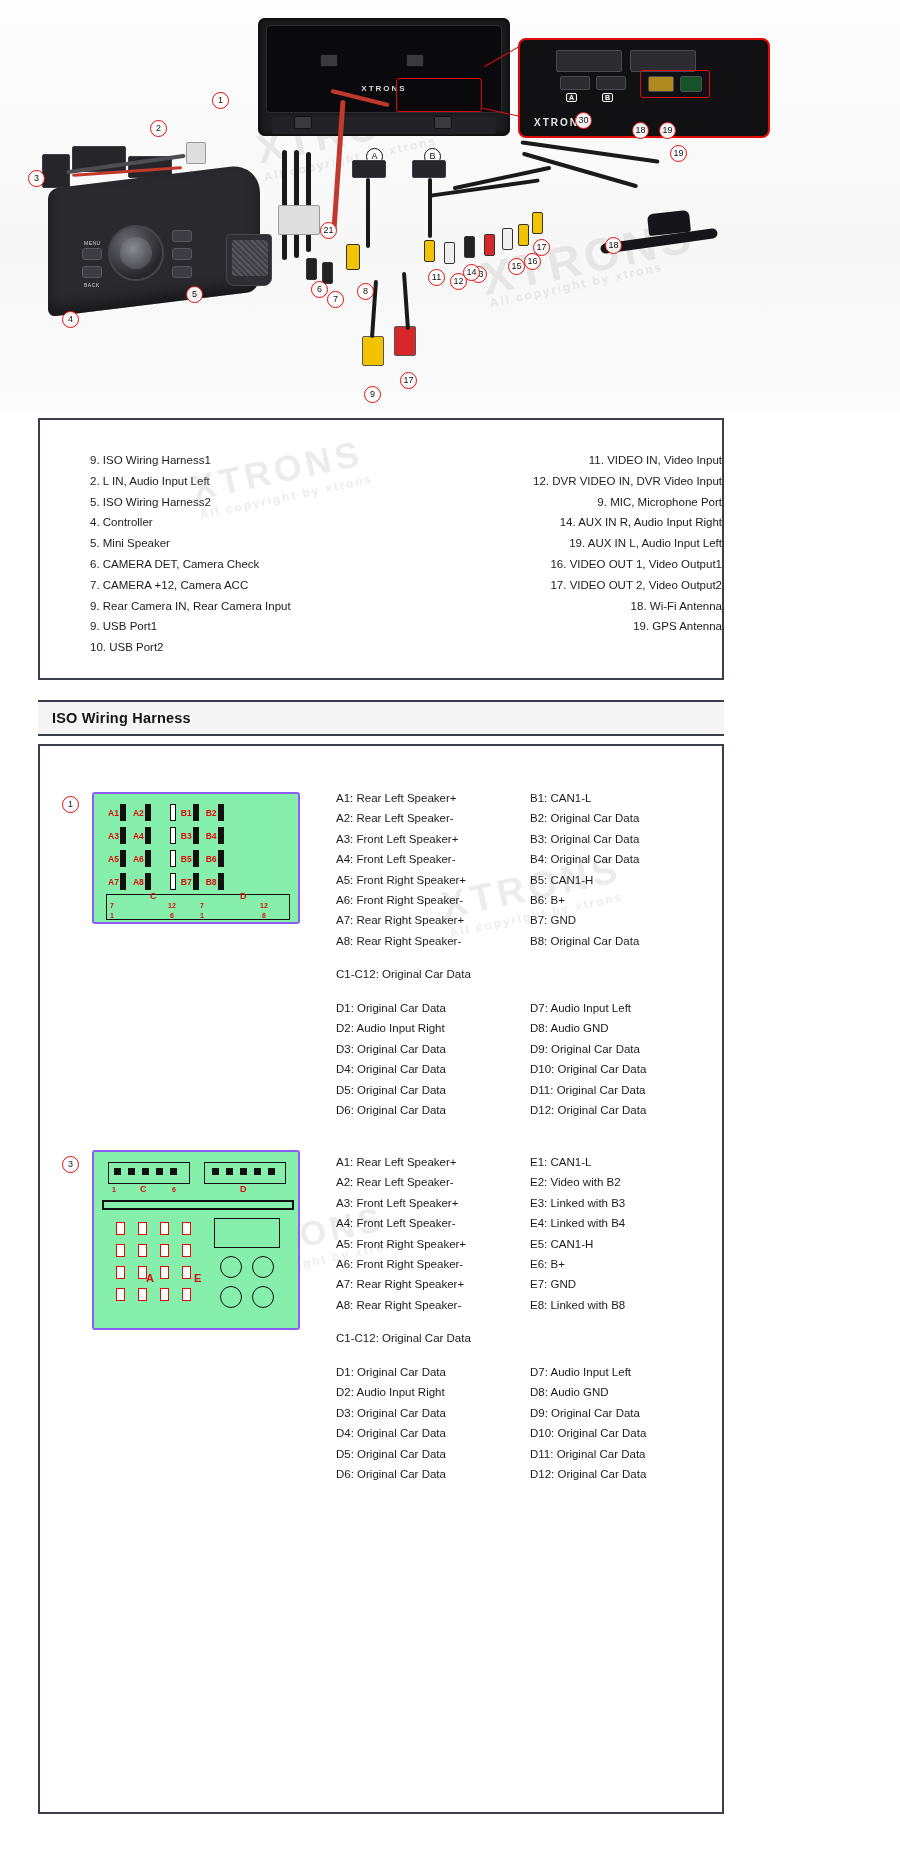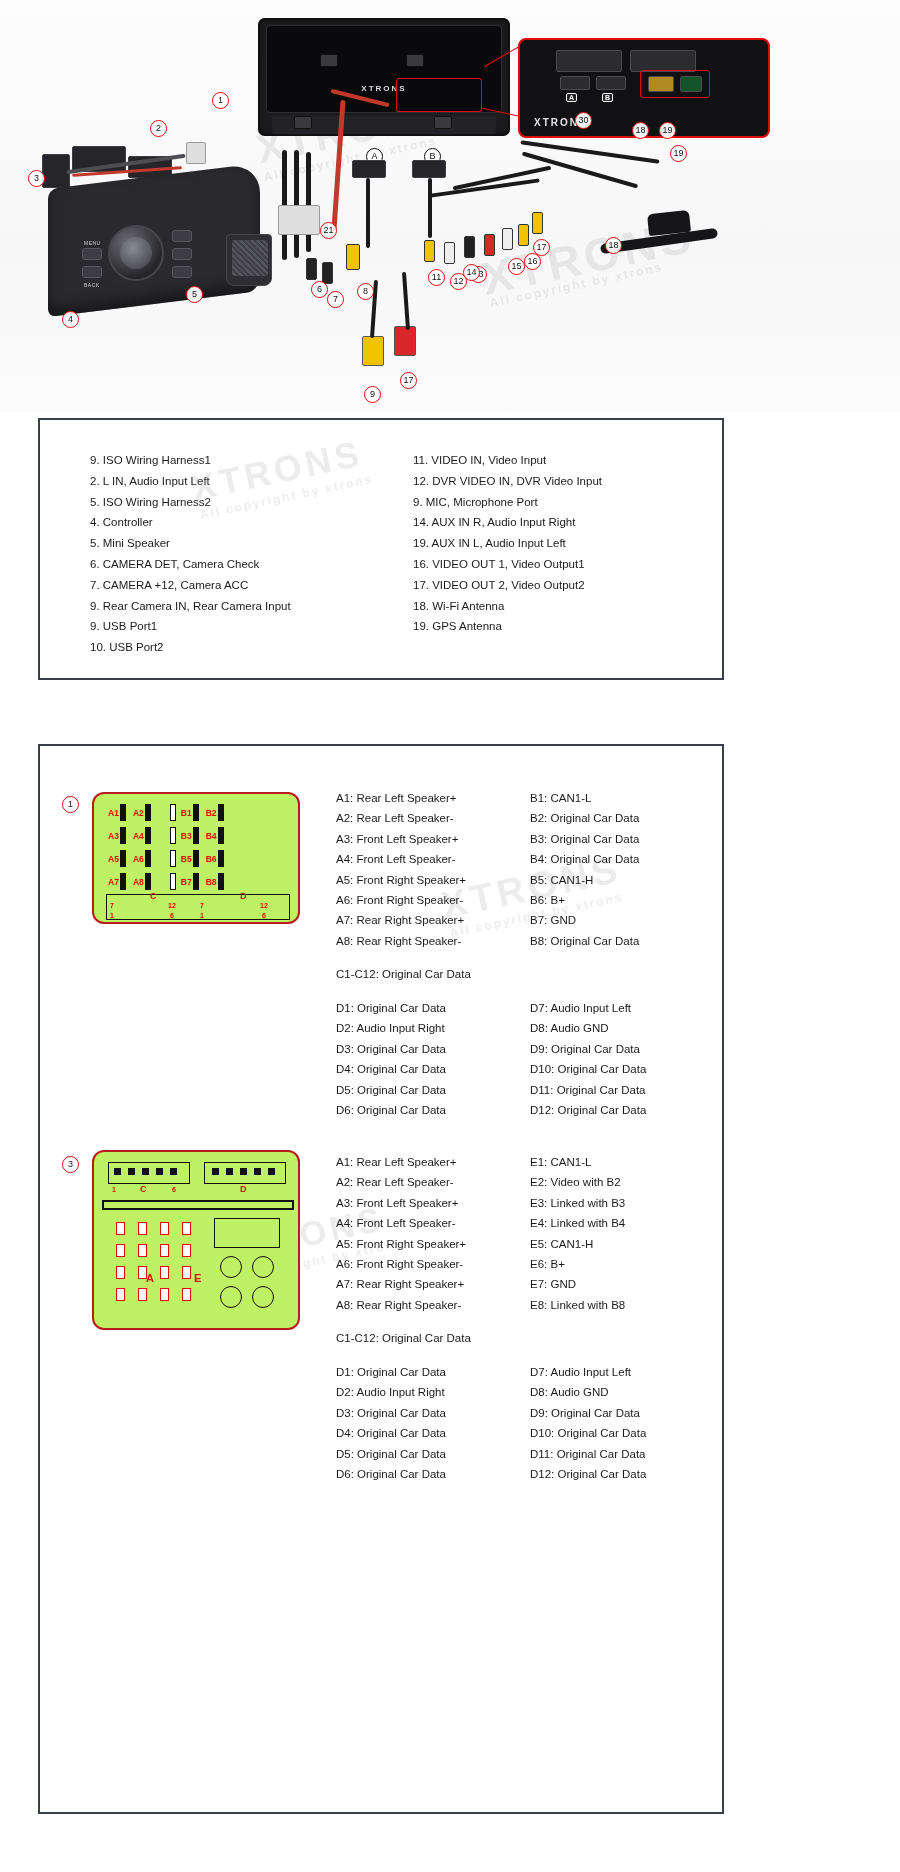--- a/index.html
+++ b/index.html
@@ -178,21 +178,21 @@
     background: #ffffff;
   }
   .legend-panel {
     left: 38px; top: 418px; width: 686px; height: 262px;
   }
   .legend-cols {
     display: flex;
     padding: 30px 0 0 0;
   }
   .legend-col { width: 50%; padding-left: 50px; }
-  .legend-col.right { padding-left: 32px; }
+  .legend-col.right { padding-left: 32px; text-align: right; }
   .legend-item {
     font-size: 11.5px;
     color: #1b1b1b;
     line-height: 20.8px;
     white-space: nowrap;
   }
 
   
   .section-title {
     position:absolute;
@@ -209,23 +209,23 @@
   
   .harness-panel {
     left: 38px; top: 744px; width: 686px; height: 1070px;
   }
 
   .harness-block { position: absolute; }
 
   
   .conn-draw {
     position:absolute;
-    border:2px solid #b91c1c;
-    background:#bef264;
-    border-radius:12px;
+    border:2px solid #8b5cf6;
+    background:#86efac;
+    border-radius:3px;
   }
   .pin-row { position:absolute; display:flex; align-items:center; }
   .pin-lab {
     color:#e10a0a; font-size:8.5px; font-weight:bold;
     font-family:"Liberation Sans", sans-serif; margin-right:1px;
   }
   .pin-blk { width:6px; height:17px; background:#111; margin-right:7px; }
   .pin-wht { width:6px; height:17px; background:#fff; border:1px solid #111; margin-right:5px; }
 
   .cd-small-sq { position:absolute; width:7px; height:7px; background:#111; }
@@ -402,20 +402,21 @@
           <div class="legend-item">14. AUX IN R, Audio Input Right</div>
           <div class="legend-item">19. AUX IN L, Audio Input Left</div>
           <div class="legend-item">16. VIDEO OUT 1, Video Output1</div>
           <div class="legend-item">17. VIDEO OUT 2, Video Output2</div>
           <div class="legend-item">18. Wi-Fi Antenna</div>
           <div class="legend-item">19. GPS Antenna</div>
         </div>
     </div>
   </div>
 
+  <div class="section-title">ISO Wiring Harness</div>
 
   <div class="panel harness-panel">
 
     <div class="wm wm-main" style="left:400px; top:120px; font-size:38px;">XTRONS</div>
     <div class="wm wm-sub" style="left:408px; top:162px;">All copyright by xtrons</div>
     <div class="wm wm-main" style="left:180px; top:470px; font-size:34px;">XTRONS</div>
     <div class="wm wm-sub" style="left:188px; top:508px;">All copyright by xtrons</div>
 
     <div class="harness-block" style="left:0; top:0; width:686px;">
 

